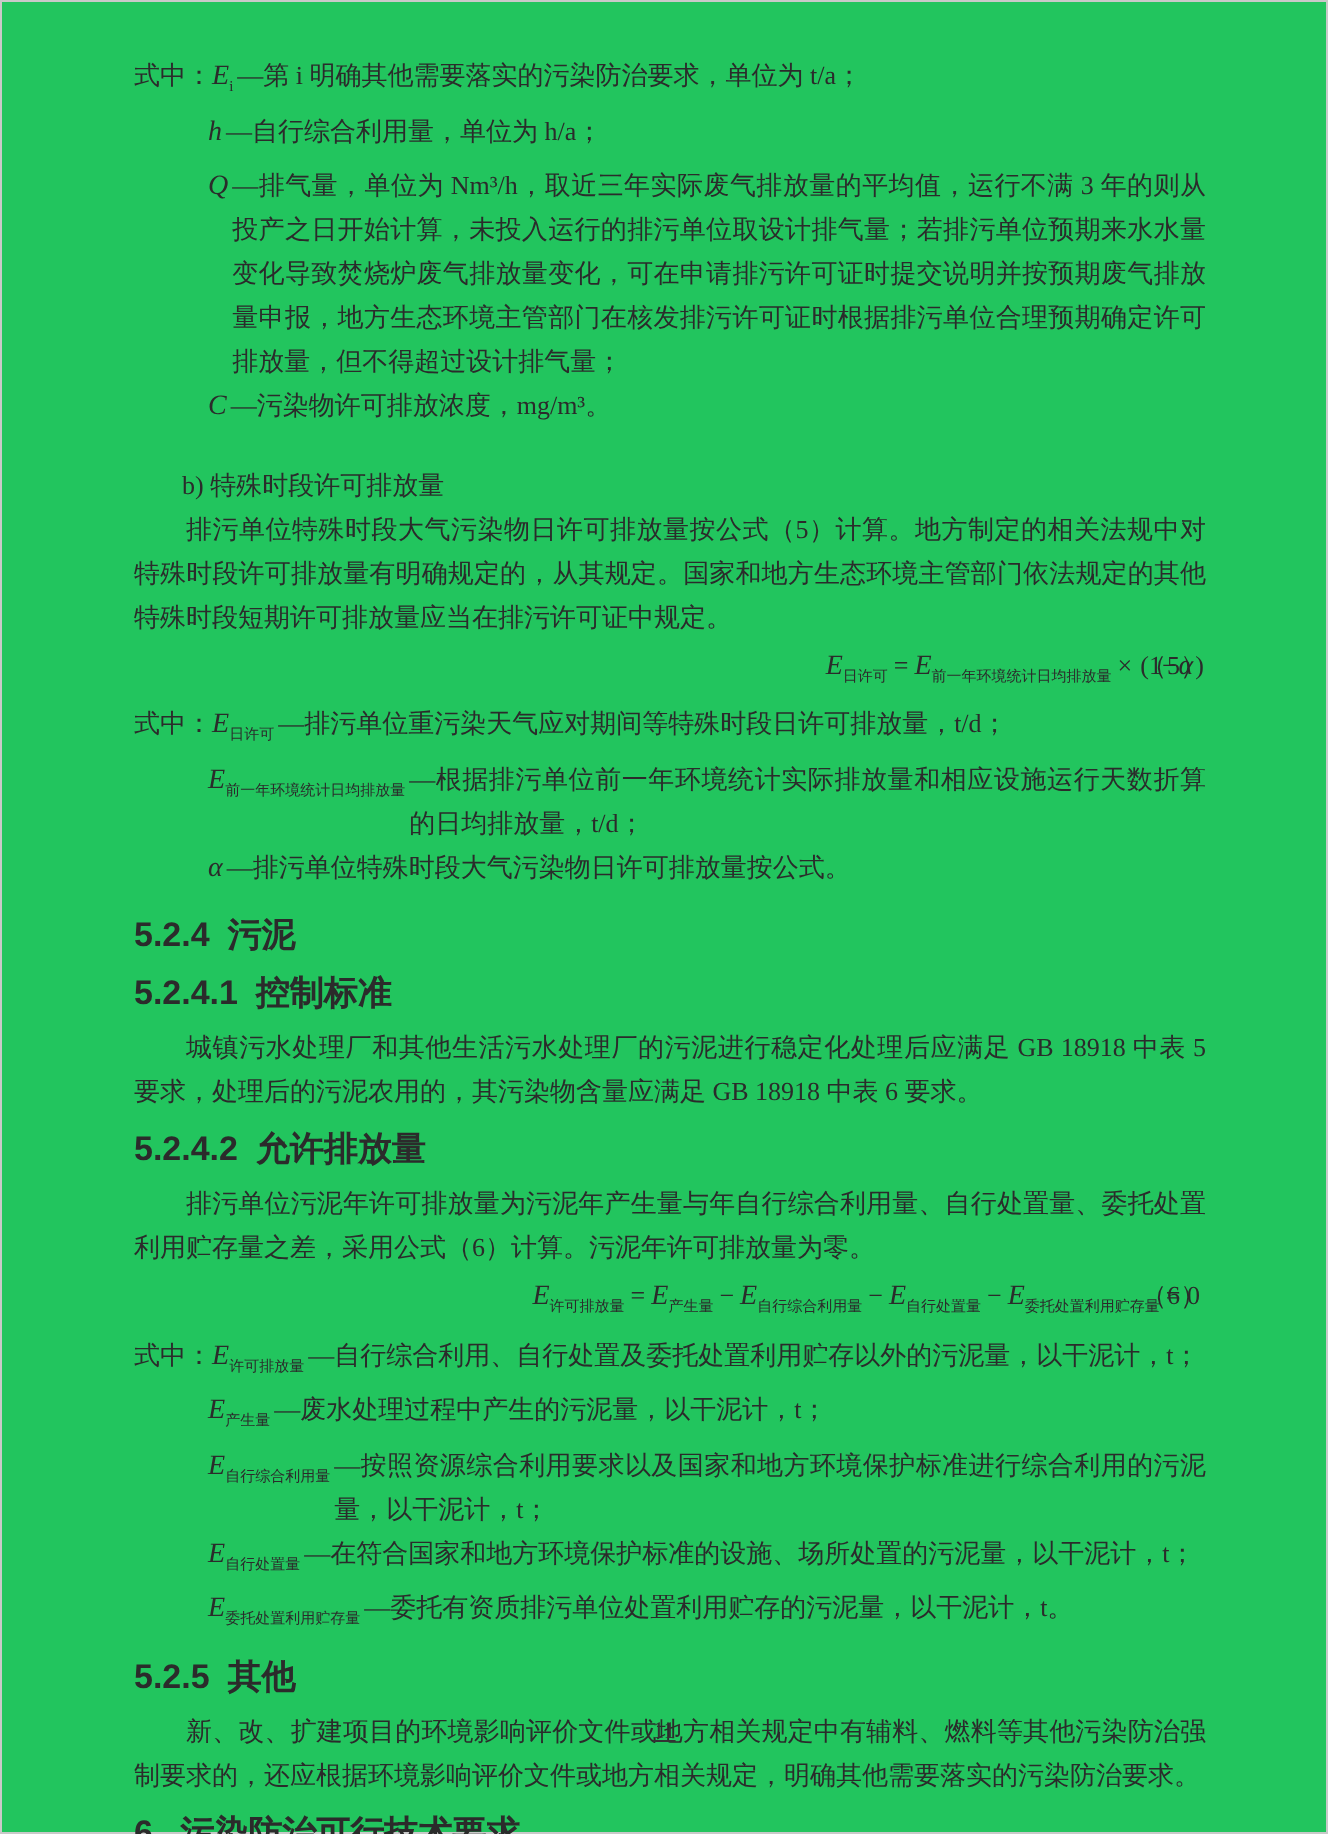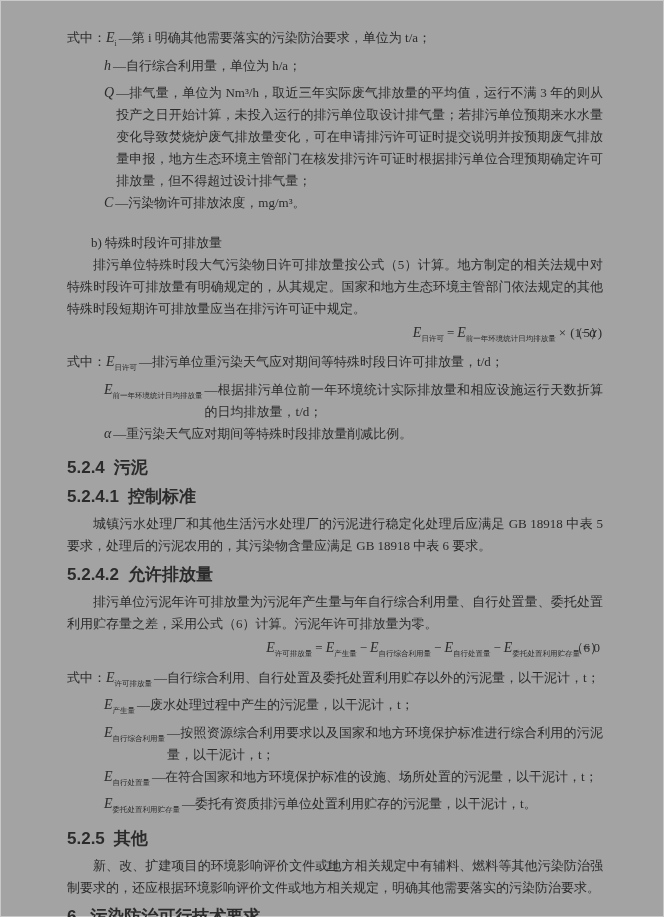--- a/index.html
+++ b/index.html
@@ -1,20 +1,20 @@
 <!DOCTYPE html>
 <html><head>
 <meta charset="utf-8">
 <style>
   * { margin:0; padding:0; box-sizing:border-box; }
   html,body { background:#ffffff; }
   body { width:664px; height:917px; }
   .page {
     width:664px; height:917px; position:relative;
-    background:#a3a3a3; border:1px solid #c9c9c9;
+    background:#22c55e; border:1px solid #c9c9c9;
     font-family:"Liberation Serif","DejaVu Serif",serif;
     font-size:13px; line-height:22px; color:#2b2b2b;
   }
   .content { position:absolute; left:66px; top:26px; width:536px; }
   
   .def-row { display:flex; align-items:flex-start; }
   .def-row.cont { margin-left:37px; }
   .where-label { white-space:nowrap; flex:0 0 auto; }
   .term { white-space:nowrap; flex:0 0 auto; padding-right:2px; }
   .desc { flex:1 1 auto; text-align:justify; }
@@ -82,21 +82,21 @@
         <span class="where-label">式中：</span>
         <span class="term"><span class="var">E</span><sub class="vsub">日许可</sub></span>
         <span class="desc">—排污单位重污染天气应对期间等特殊时段日许可排放量，t/d；</span>
       </div>
       <div class="def-row cont">
         <span class="term"><span class="var">E</span><sub class="vsub">前一年环境统计日均排放量</sub></span>
         <span class="desc">—根据排污单位前一年环境统计实际排放量和相应设施运行天数折算的日均排放量，t/d；</span>
       </div>
       <div class="def-row cont">
         <span class="term"><span class="var">α</span><sub class="vsub"></sub></span>
-        <span class="desc">—重污染天气应对期间等特殊时段排放量削减比例。</span>
+        <span class="desc">—排污单位特殊时段大气污染物日许可排放量按公式。</span>
       </div>
     </div>
 
     <div class="sec-h">
       <span class="num">5.2.4</span><span>污泥</span>
     </div>
 
     <div class="sec-h">
       <span class="num">5.2.4.1</span><span>控制标准</span>
     </div>

